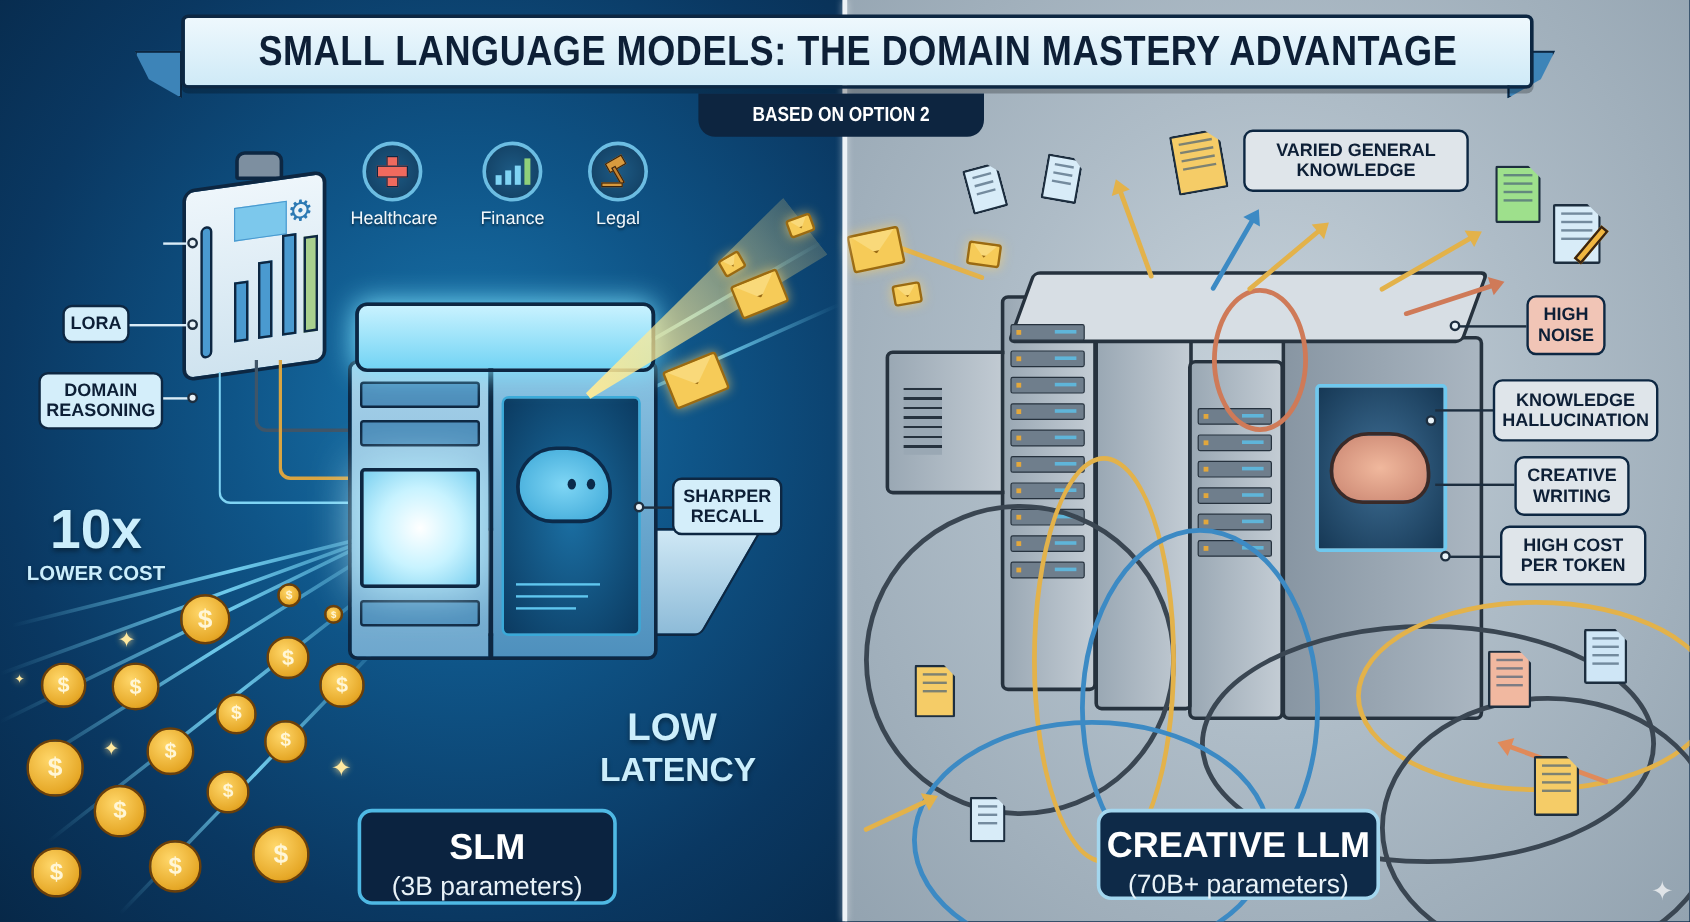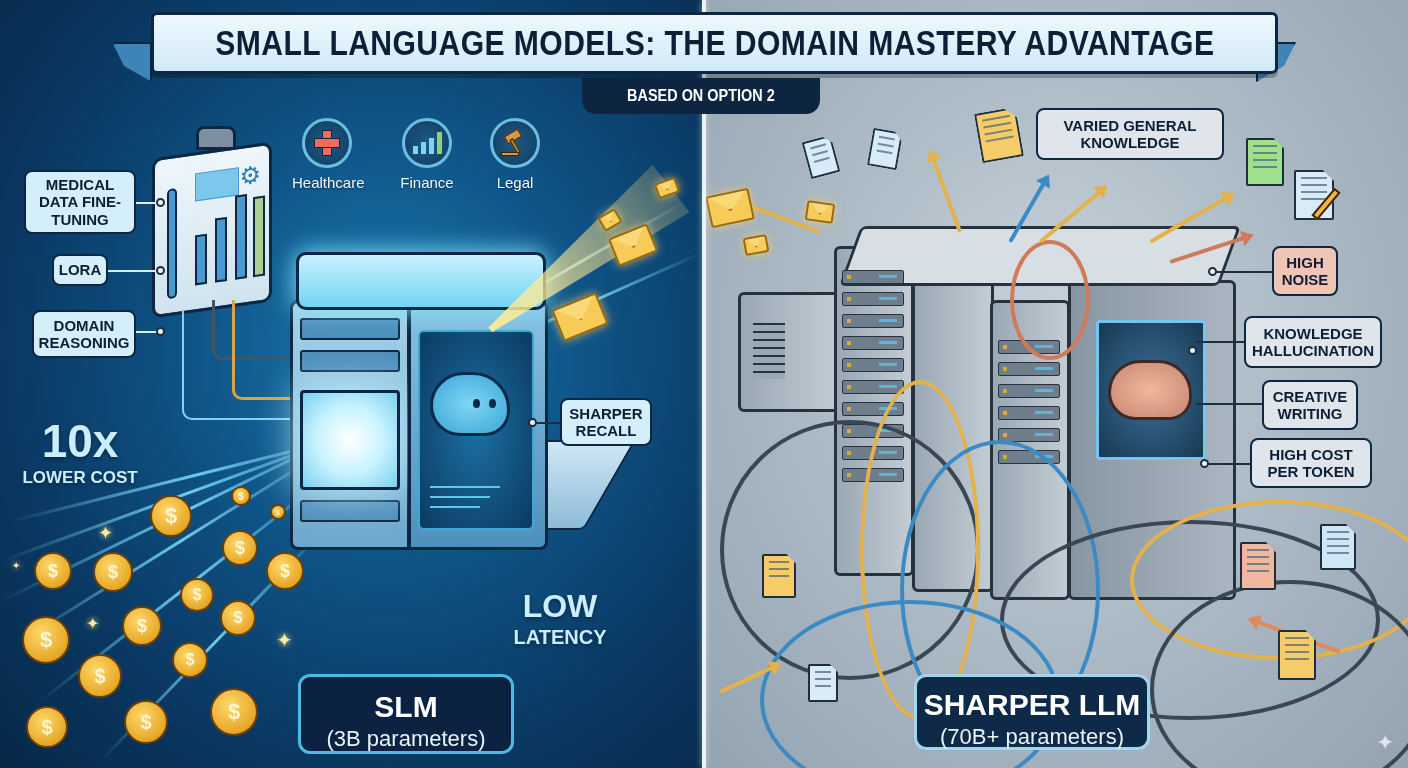--- a/index.html
+++ b/index.html
@@ -199,21 +199,20 @@
   <div class="clipboard">
     <div style="position:absolute;left:40px;top:18px;width:44px;height:28px;background:#7cc8ec;border:1px solid #4a9ad0;"></div>
     <span style="position:absolute;right:8px;top:14px;color:#2d7ab4;font-size:24px;">⚙</span>
     <div style="position:absolute;left:12px;top:30px;width:10px;height:110px;background:#4a9ad0;border:2px solid #0d2742;border-radius:6px;"></div>
     <div class="bar" style="left:40px;height:50px;"></div>
     <div class="bar" style="left:60px;height:64px;"></div>
     <div class="bar" style="left:80px;height:84px;"></div>
     <div class="bar" style="left:98px;height:80px;background:#a9d08e;"></div>
   </div>
 
-  <div class="callout blue" style="left:24px;top:170px;width:112px;height:64px;">MEDICAL DATA FINE-TUNING</div>
   <div class="connector" style="left:136px;top:202px;width:24px;"></div>
   <div class="dot" style="left:156px;top:198px;"></div>
 
   <div class="callout blue" style="left:52px;top:254px;width:56px;height:32px;">LORA</div>
   <div class="connector" style="left:108px;top:270px;width:52px;"></div>
   <div class="dot" style="left:156px;top:266px;"></div>
 
   <div class="callout blue" style="left:32px;top:310px;width:104px;height:48px;">DOMAIN REASONING</div>
   <div class="connector" style="left:136px;top:331px;width:24px;"></div>
   <div class="dot" style="left:156px;top:327px;"></div>
@@ -282,21 +281,21 @@
   <div class="envelope" style="left:600px;top:212px;width:20px;height:16px;transform:rotate(-30deg);"></div>
   <div class="envelope" style="left:656px;top:180px;width:22px;height:16px;transform:rotate(-20deg);"></div>
 
   <div class="big-stat" style="left:20px;top:418px;width:120px;">
     <div style="font-size:46px;line-height:1;">10x</div>
     <div style="font-size:17px;margin-top:4px;">LOWER COST</div>
   </div>
 
   <div class="big-stat" style="left:500px;top:590px;width:120px;">
     <div style="font-size:32px;line-height:1;">LOW</div>
-    <div style="font-size:20px;margin-top:4px;">LATENCY</div>
+    <div style="font-size:28px;margin-top:4px;">LATENCY</div>
   </div>
 
   <div class="coin" style="left:150px;top:495px;width:42px;height:42px;font-size:22px;">$</div>
   <div class="coin" style="left:231px;top:486px;width:20px;height:20px;font-size:10px;">$</div>
   <div class="coin" style="left:270px;top:504px;width:16px;height:16px;font-size:8px;">$</div>
   <div class="coin" style="left:222px;top:530px;width:36px;height:36px;font-size:18px;">$</div>
   <div class="coin" style="left:266px;top:552px;width:38px;height:38px;font-size:18px;">$</div>
   <div class="coin" style="left:34px;top:552px;width:38px;height:38px;font-size:18px;">$</div>
   <div class="coin" style="left:93px;top:552px;width:40px;height:40px;font-size:18px;">$</div>
   <div class="coin" style="left:180px;top:578px;width:34px;height:34px;font-size:16px;">$</div>
@@ -442,21 +441,21 @@
 <div class="callout grey" style="left:1244px;top:316px;width:138px;height:52px;">KNOWLEDGE HALLUCINATION</div>
 
 <div class="connector dark" style="left:1196px;top:403px;width:66px;"></div>
 <div class="callout grey" style="left:1262px;top:380px;width:96px;height:50px;">CREATIVE WRITING</div>
 
 <div class="dot" style="left:1200px;top:459px;"></div>
 <div class="connector dark" style="left:1208px;top:463px;width:42px;"></div>
 <div class="callout grey" style="left:1250px;top:438px;width:122px;height:50px;">HIGH COST PER TOKEN</div>
 
 <div class="model-badge llm">
-  <div class="name">SHARPER LLM</div>
+  <div class="name">CREATIVE LLM</div>
   <div class="params">(70B+ parameters)</div>
 </div>
 
 <span style="position:absolute;left:1376px;top:730px;font-size:22px;color:rgba(255,255,255,0.7);">✦</span>
 
 <div class="divider"></div>
 
 <div class="banner-wrap">
   <div class="banner-tail left"></div>
   <div class="banner-tail right"></div>

